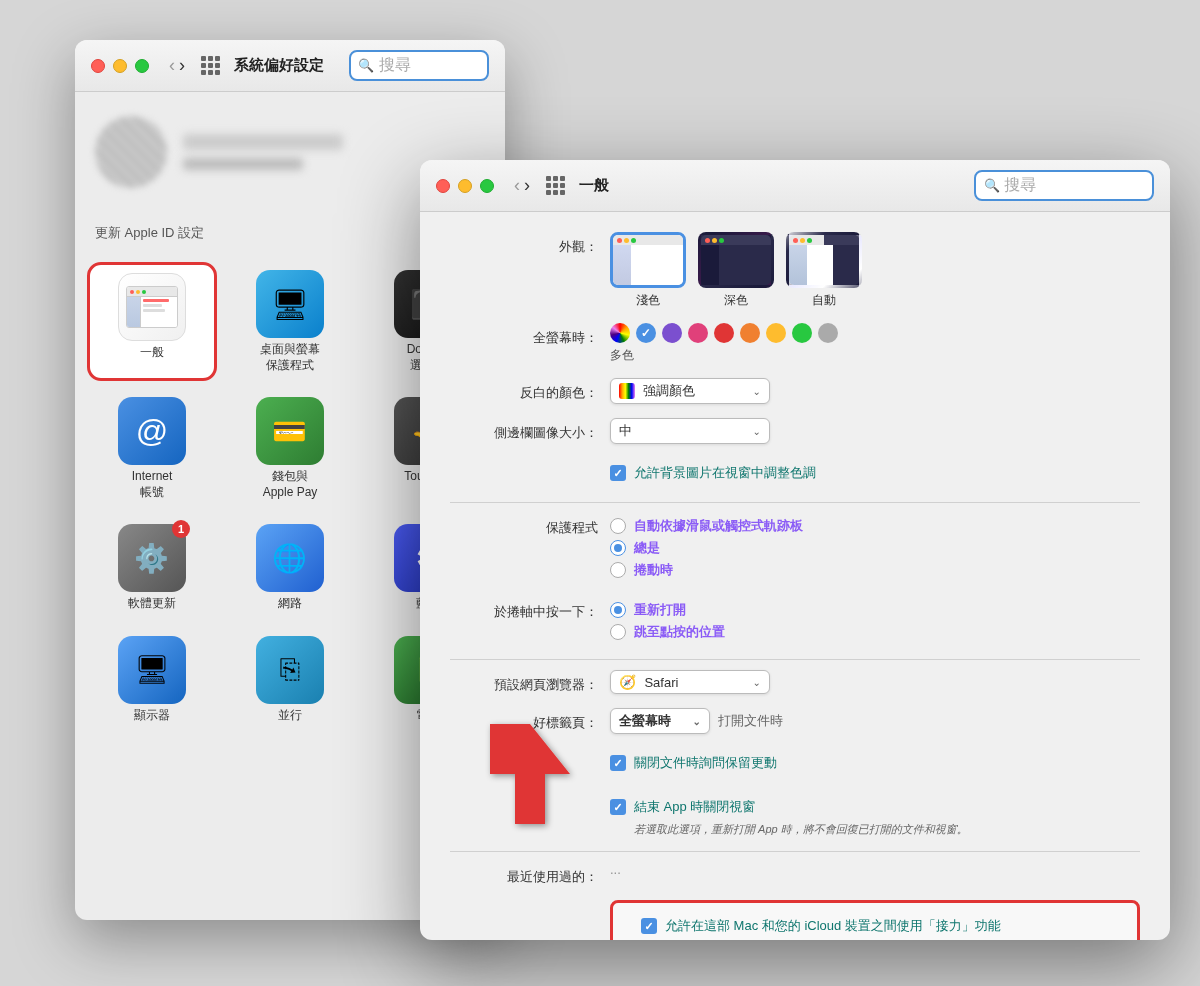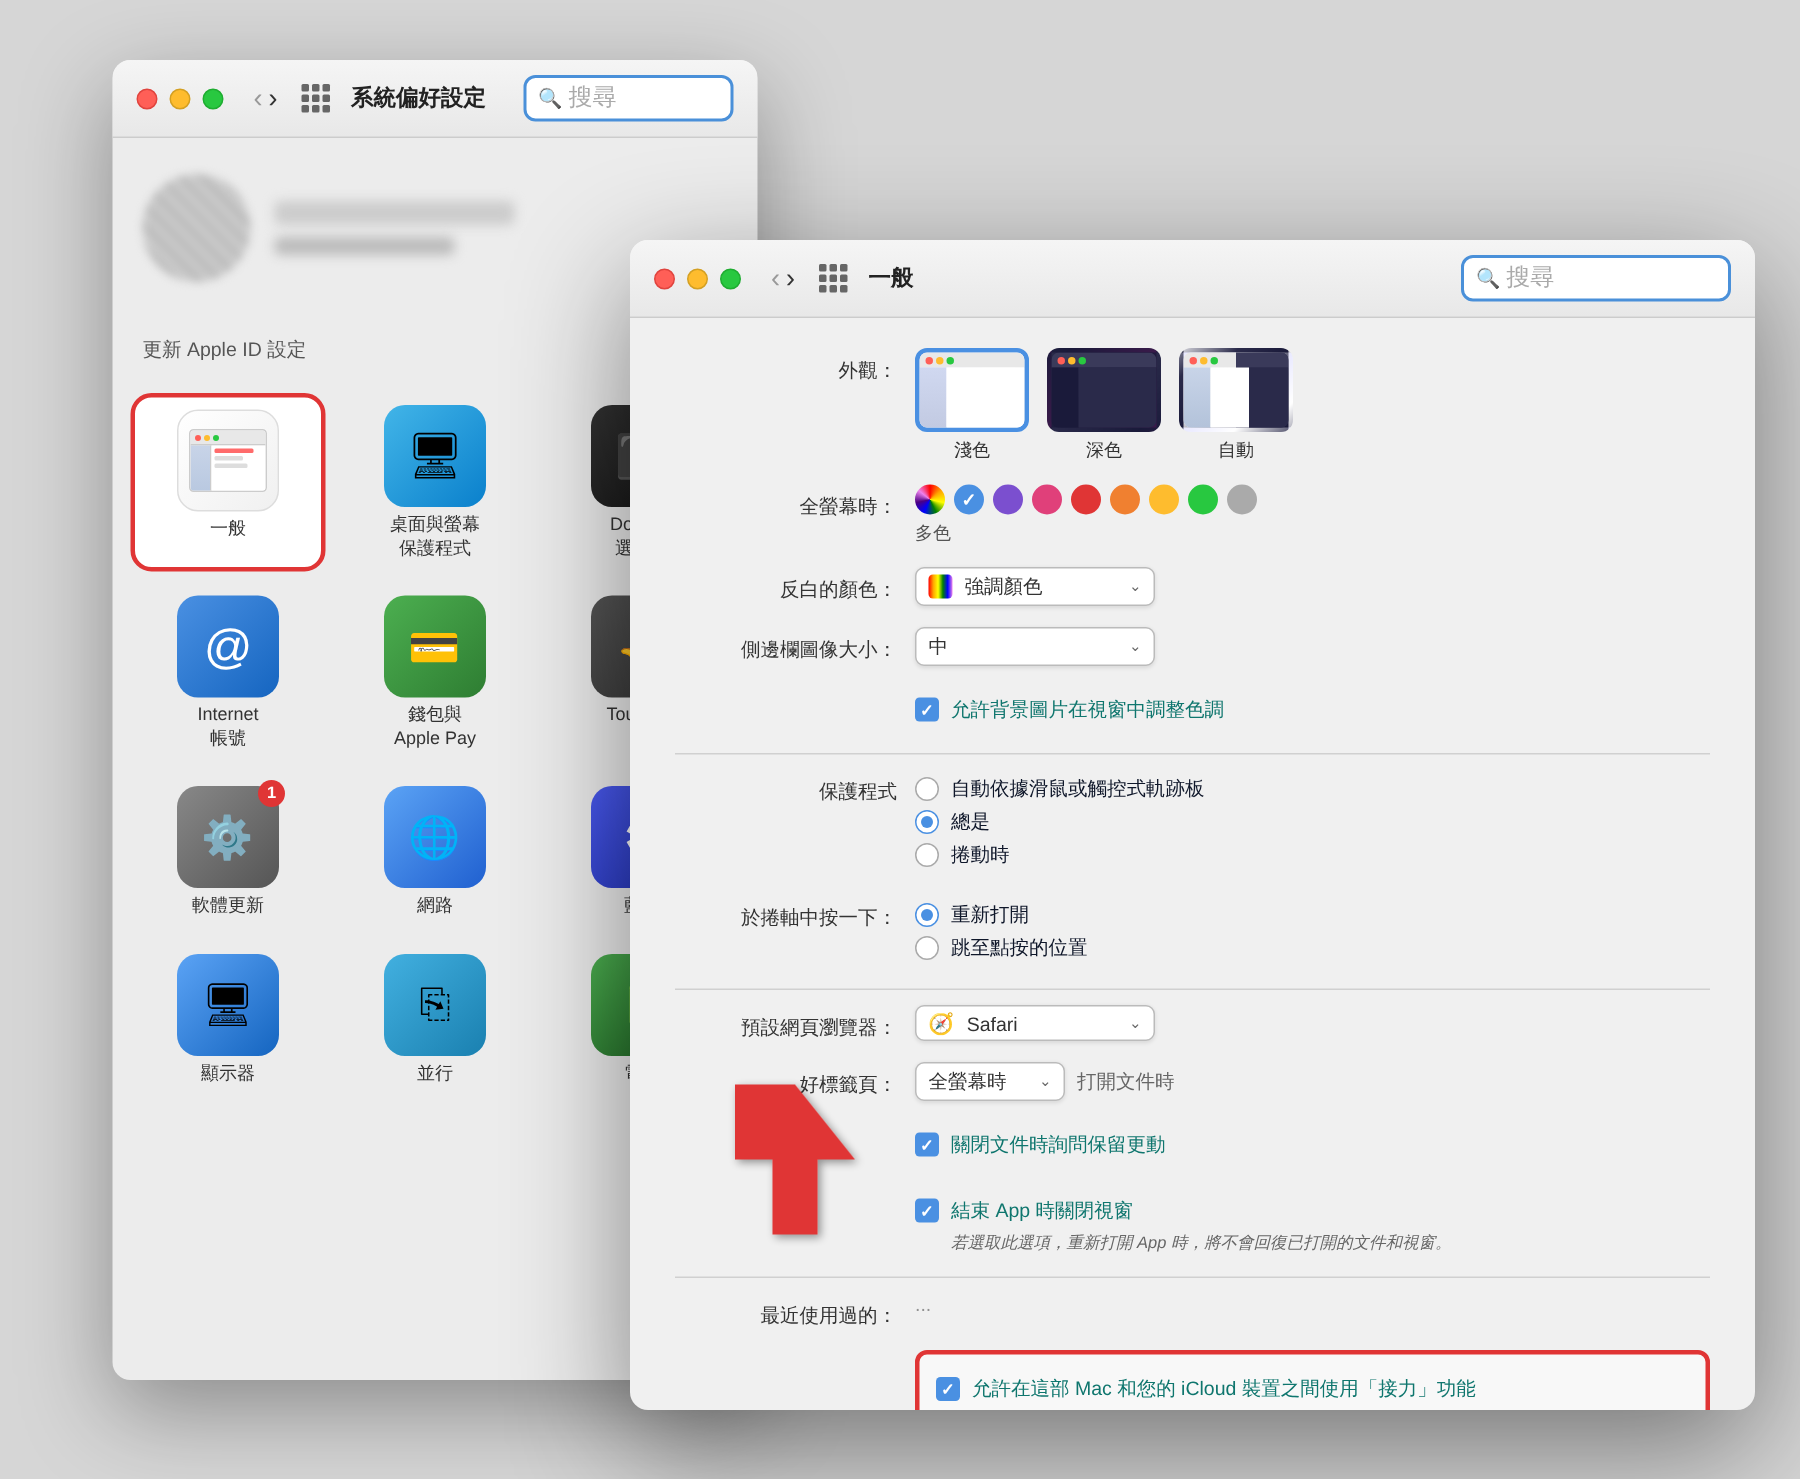--- a/index.html
+++ b/index.html
@@ -434,34 +434,34 @@
     }
     .macos-radio.selected::after {
       content: '';
       position: absolute;
       top: 50%; left: 50%;
       transform: translate(-50%, -50%);
       width: 8px; height: 8px;
       background: #4a90e2;
       border-radius: 50%;
     }
-    .radio-label { font-size: 13px; color: #0f172a; }
+    .radio-label { font-size: 13px; color: #8b5cf6; font-weight: bold; }
 
     
     .divider {
       height: 1px;
       background: #d0d0d0;
       margin: 10px 0;
     }
 
     
     .highlight-box {
       border: 3px solid #e03535;
       border-radius: 8px;
-      padding: 8px 11px;
+      padding: 8px 28px;
       margin-top: 8px;
       background: rgba(255,255,255,0.5);
     }
 
     
     .multi-color-text {
       font-size: 12px;
       color: #555;
       margin-top: 4px;
     }
@@ -810,21 +810,21 @@
           <span>Safari</span>
           <span class="dropdown-arrow">⌄</span>
         </div>
       </div>
     </div>
 
     <div class="section-row">
       <div class="section-label">好標籤頁：</div>
       <div class="section-content">
         <div style="display:flex;align-items:center;gap:8px;">
-          <div class="macos-dropdown" style="min-width:100px;">
+          <div class="macos-dropdown" style="min-width:100px;font-weight:bold;">
             <span>全螢幕時</span>
             <span class="dropdown-arrow">⌄</span>
           </div>
           <span style="font-size:13px;color:#666;font-size:13px;">打開文件時</span>
         </div>
       </div>
     </div>
 
     <div class="section-row">
       <div class="section-label"></div>

